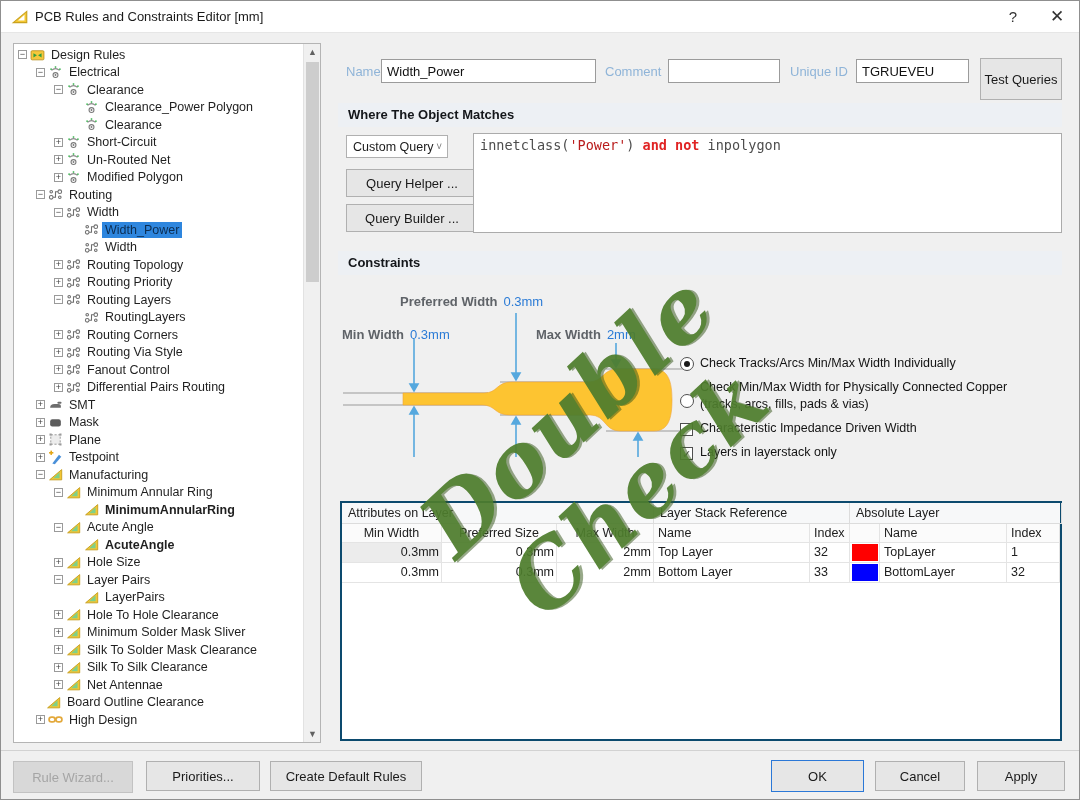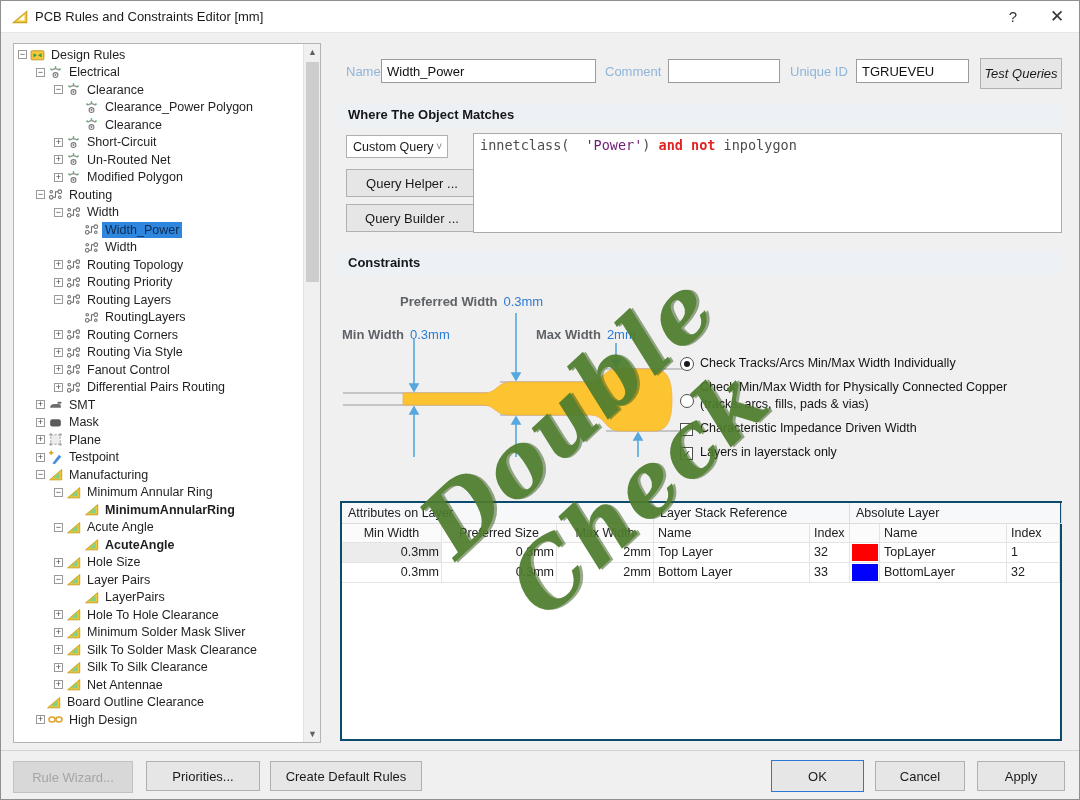--- a/index.html
+++ b/index.html
@@ -29,21 +29,21 @@
   .field-label{font-size:13px;color:#8fb4d8;}
   .txt-input{border:1px solid #9b9b9b;background:#fff;font-size:13px;color:#111;padding:2px 5px;height:24px;font-family:"Liberation Sans",sans-serif;}
   .btn{background:#e6e6e6;border:1px solid #b0b0b0;font-size:13px;color:#1a1a1a;display:inline-flex;align-items:center;justify-content:center;cursor:default;}
   .band{position:absolute;left:0;width:724px;height:24px;background:#edf0f4;font-size:13px;font-weight:bold;color:#14161a;line-height:24px;padding-left:10px;}
   
   .qdrop{position:absolute;left:8px;top:92px;width:102px;height:23px;background:#fff;border:1px solid #b0b0b0;font-size:12.5px;color:#1a1a1a;display:flex;align-items:center;padding-left:6px;}
   .qdrop .chev{margin-left:auto;margin-right:5px;color:#7b7b7b;font-size:10px;}
   .qbtn{position:absolute;left:8px;width:132px;height:28px;}
   .qbox{position:absolute;left:135px;top:90px;width:589px;height:100px;background:#fff;border:1px solid #ababab;font-family:"DejaVu Sans Mono","Liberation Mono",monospace;font-size:13.5px;padding:3px 6px;color:#444;}
   .c-gray{color:#4d4d4d;}
-  .c-navy{color:#701a75;margin-left:16px;}
+  .c-navy{color:#b91c1c;}
   .c-red{color:#e02424;font-weight:bold;}
   
   .diagram-svg{position:absolute;left:0;top:238px;}
   .dlabel{position:absolute;font-size:13px;font-weight:bold;color:#5f6368;white-space:nowrap;}
   .dvalue{font-weight:normal;color:#2b7bd6;margin-left:6px;}
   
   .options{position:absolute;left:342px;top:312px;width:382px;}
   .opt-row{display:flex;align-items:center;margin-bottom:7px;font-size:12.5px;color:#141414;line-height:17px;}
   .radio{width:14px;height:14px;border:1px solid #4f4f4f;border-radius:50%;flex:none;margin:1px 6px 0 0;position:relative;background:#fff;}
   .radio.checked::after{content:"";position:absolute;left:3px;top:3px;width:6px;height:6px;border-radius:50%;background:#1a1a1a;}
@@ -522,21 +522,21 @@
   </div>
 
   <div class="rpanel">
 
     <span class="field-label" style="position:absolute;left:8px;top:21px;">Name</span>
     <input class="txt-input" style="position: absolute; left: 43px; top: 16px; width: 215px;" value="Width_Power">
     <span class="field-label" style="position:absolute;left:267px;top:21px;">Comment</span>
     <input class="txt-input" style="position: absolute; left: 330px; top: 16px; width: 112px;" value="">
     <span class="field-label" style="position:absolute;left:452px;top:21px;">Unique ID</span>
     <input class="txt-input" style="position: absolute; left: 518px; top: 16px; width: 113px;" value="TGRUEVEU">
-    <div class="btn" style="position:absolute;left:642px;top:15px;width:82px;height:31px;font-style:italic;">Test Queries</div>
+    <div class="btn" style="position:absolute;left:642px;top:15px;width:82px;height:42px;">Test Queries</div>
 
     <div class="band" style="top:60px;">Where The Object Matches</div>
 
     <div class="qdrop">
       <span>Custom Query</span>
       <span class="chev">˅</span>
     </div>
     <div class="btn qbtn" style="top:126px;">Query Helper ...</div>
     <div class="btn qbtn" style="top:161px;">Query Builder ...</div>
     <div class="qbox" id="query-box"><span class="c-gray">innetclass(</span><span class="c-navy">'Power'</span><span class="c-gray">) </span><span class="c-red">and not</span><span class="c-gray"> inpolygon</span></div>

